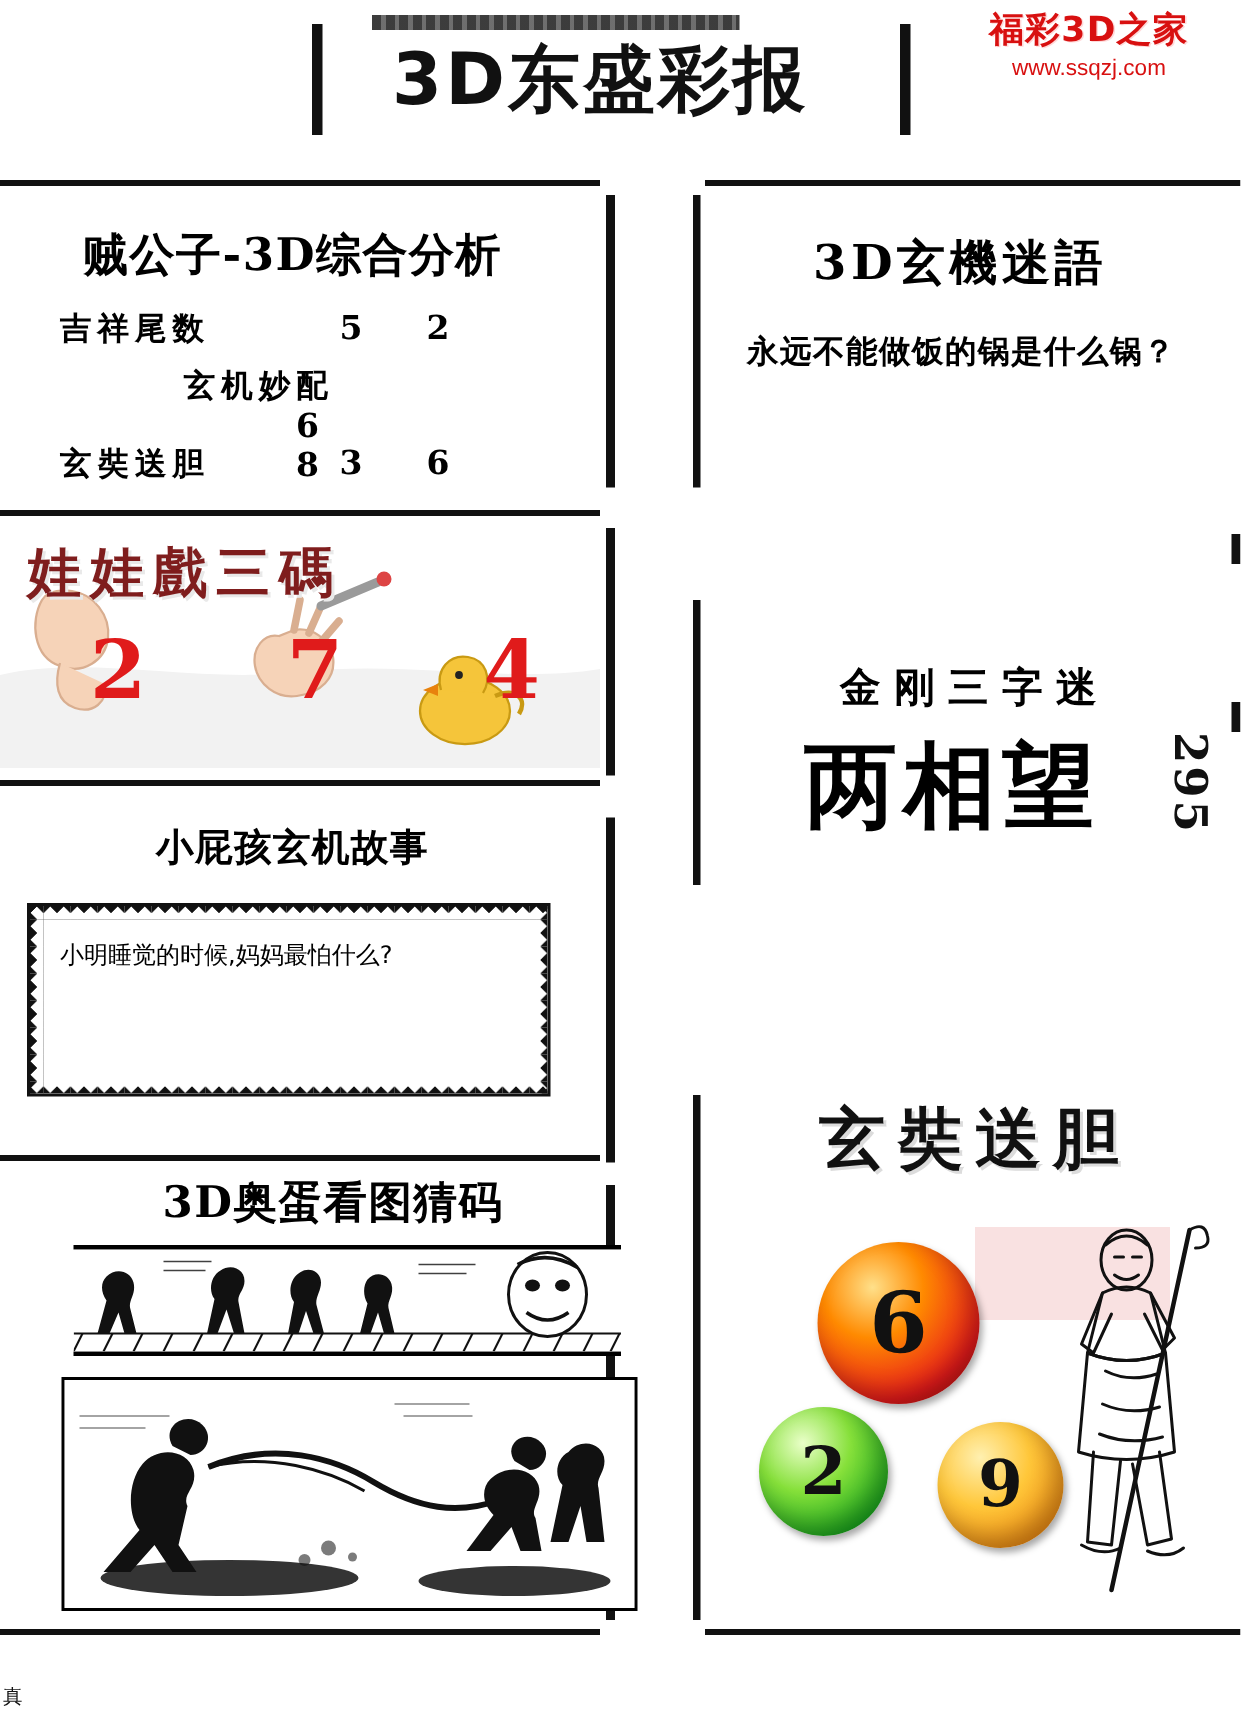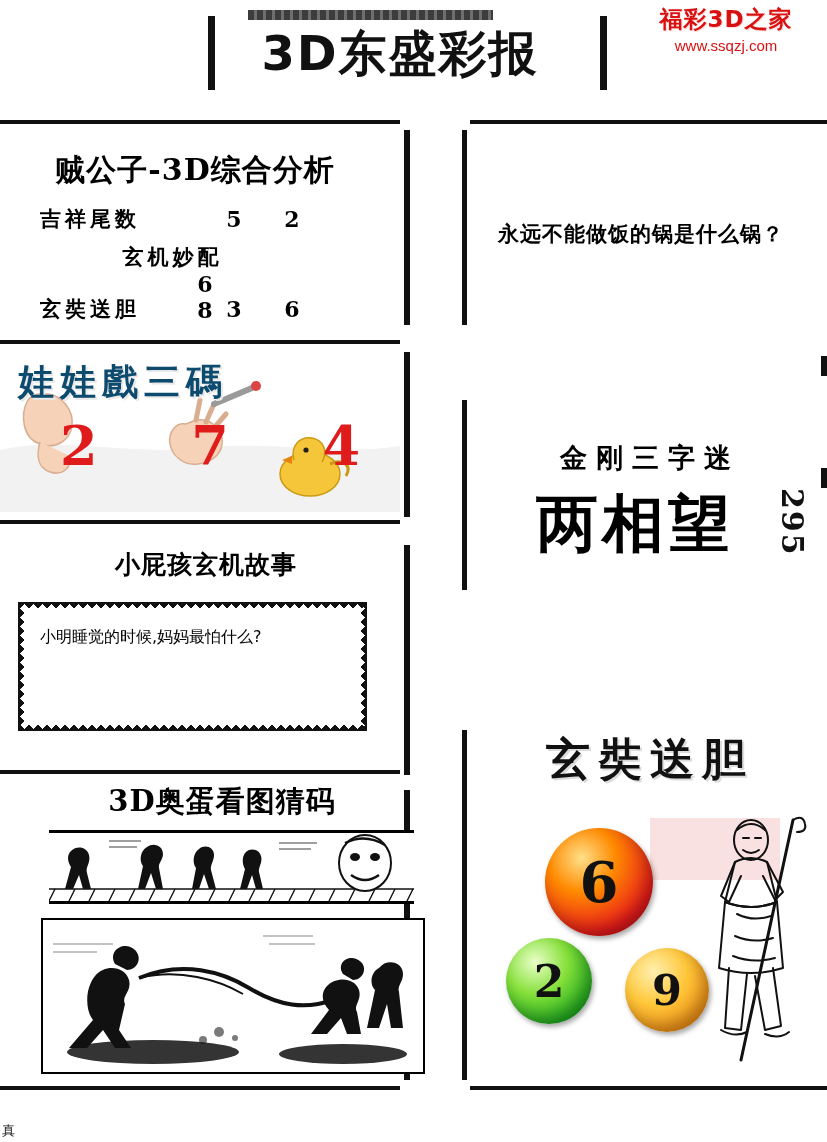--- a/index.html
+++ b/index.html
@@ -162,21 +162,21 @@
     width: 400px; height: 160px;
     overflow: hidden;
   }
   .wawa-title {
     position: absolute;
     left: 18px; top: 6px;
     font-family: "DejaVu Serif", serif;
     font-weight: bold;
     font-size: 36px;
     letter-spacing: 6px;
-    color: #0c4a6e;
+    color: #7f1d1d;
     text-shadow: 2px 2px 0 #e9e9e9;
     z-index: 3;
   }
   .wawa-nums {
     position: absolute;
     left: 60px; top: 62px;
     width: 300px;
     display: flex;
     justify-content: space-between;
     z-index: 3;
@@ -238,21 +238,20 @@
   }
   .xph-title {
     position: absolute;
     left: 0; top: 8px;
     width: 390px;
     text-align: center;
     font-family: "DejaVu Sans", sans-serif;
     font-weight: bold;
     font-size: 25px;
     letter-spacing: 1px;
-    padding-left: 11px;
   }
   .xph-box {
     position: absolute;
     left: 18px; top: 62px;
     width: 345px; height: 125px;
     border: 2px solid #111;
     background: #fff;
   }
   .zigzag-t, .zigzag-b {
     position: absolute;
@@ -441,20 +440,21 @@
     </div>
 
     <div class="zgz-row" style="top:148px;">
       <div class="zgz-label">玄奘送胆</div>
       <div class="zgz-num">3</div>
       <div class="zgz-num">6</div>
     </div>
   </div>
 
   <div class="xjmy">
+    <div class="xjmy-title">3D玄機迷語</div>
     <div class="xjmy-text">永远不能做饭的锅是什么锅？</div>
   </div>
 
   <div class="hbar" style="left:0; top:340px; width:400px; height:4px;"></div>
 
   <div class="wawa">
     <svg class="wawa-art" viewBox="0 0 400 160">
 
       <rect x="0" y="0" width="400" height="160" fill="#ffffff"></rect>
       <path d="M0,98 C60,84 130,104 200,96 C270,88 340,104 400,94 L400,160 L0,160 Z" fill="#f2f2f2"></path>

